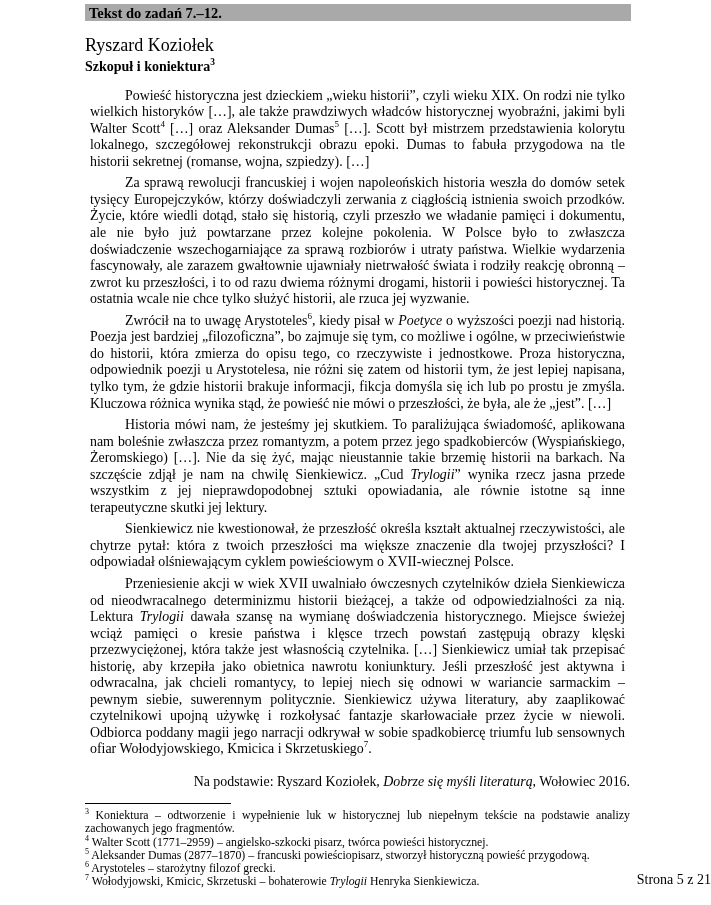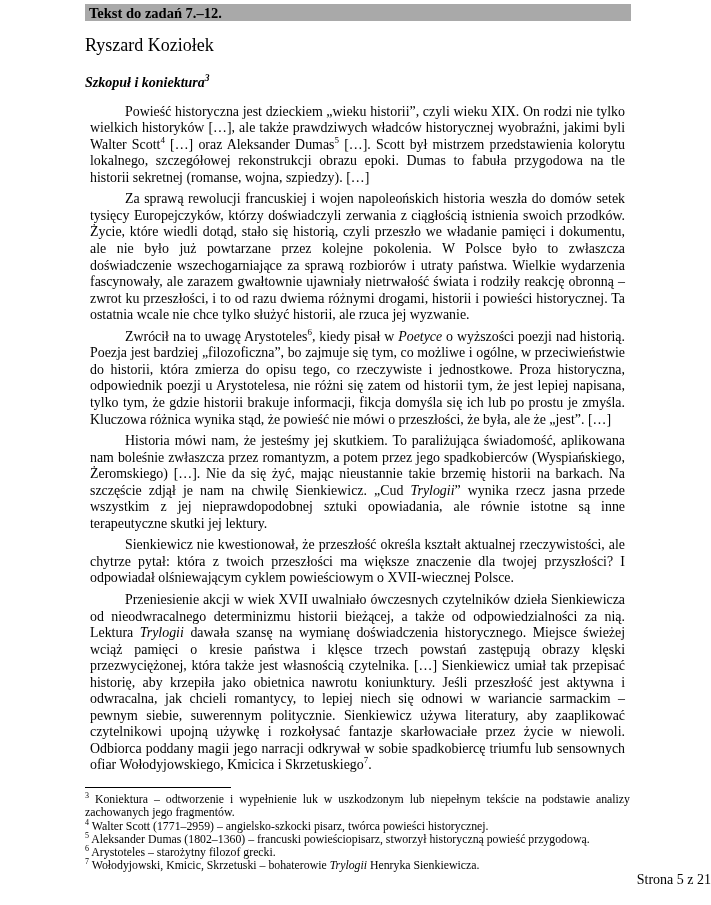--- a/index.html
+++ b/index.html
@@ -35,22 +35,20 @@
     width: 545px;
   }
   .author {
     font-size: 18px;
     line-height: 17px;
   }
   .title {
     font-size: 14px;
     line-height: 17px;
     font-weight: 700;
-    font-style: italic;
-    margin-top: 16px;
   }
   .title sup { font-size: 9.5px; }
   .article { margin-top: 13px; }
   .para {
     margin: 5px;
     text-align: justify;
     text-indent: 35px;
     font-size: 13.9px;
     line-height: 16.55px;
   }
@@ -104,27 +102,28 @@
 
     <div class="article">
       <p class="para"><span>Powieść historyczna jest dzieckiem „wieku historii”, czyli wieku XIX. On rodzi nie tylko wielkich historyków […], ale także prawdziwych władców historycznej wyobraźni, jakimi byli Walter Scott</span><sup>4</sup><span> […] oraz Aleksander Dumas</span><sup>5</sup><span> […]. Scott był mistrzem przedstawienia kolorytu lokalnego, szczegółowej rekonstrukcji obrazu epoki. Dumas to fabuła przygodowa na tle historii sekretnej (romanse, wojna, szpiedzy). […]</span></p>
       <p class="para"><span>Za sprawą rewolucji francuskiej i wojen napoleońskich historia weszła do domów setek tysięcy Europejczyków, którzy doświadczyli zerwania z ciągłością istnienia swoich przodków. Życie, które wiedli dotąd, stało się historią, czyli przeszło we władanie pamięci i dokumentu, ale nie było już powtarzane przez kolejne pokolenia. W Polsce było to zwłaszcza doświadczenie wszechogarniające za sprawą rozbiorów i utraty państwa. Wielkie wydarzenia fascynowały, ale zarazem gwałtownie ujawniały nietrwałość świata i rodziły reakcję obronną – zwrot ku przeszłości, i to od razu dwiema różnymi drogami, historii i powieści historycznej. Ta ostatnia wcale nie chce tylko służyć historii, ale rzuca jej wyzwanie.</span></p>
       <p class="para"><span>Zwrócił na to uwagę Arystoteles</span><sup>6</sup><span>, kiedy pisał w </span><span class="it">Poetyce</span><span> o wyższości poezji nad historią. Poezja jest bardziej „filozoficzna”, bo zajmuje się tym, co możliwe i ogólne, w przeciwieństwie do historii, która zmierza do opisu tego, co rzeczywiste i jednostkowe. Proza historyczna, odpowiednik poezji u Arystotelesa, nie różni się zatem od historii tym, że jest lepiej napisana, tylko tym, że gdzie historii brakuje informacji, fikcja domyśla się ich lub po prostu je zmyśla. Kluczowa różnica wynika stąd, że powieść nie mówi o przeszłości, że była, ale że „jest”. […]</span></p>
       <p class="para"><span>Historia mówi nam, że jesteśmy jej skutkiem. To paraliżująca świadomość, aplikowana nam boleśnie zwłaszcza przez romantyzm, a potem przez jego spadkobierców (Wyspiańskiego, Żeromskiego) […]. Nie da się żyć, mając nieustannie takie brzemię historii na barkach. Na szczęście zdjął je nam na chwilę Sienkiewicz. „Cud </span><span class="it">Trylogii</span><span>” wynika rzecz jasna przede wszystkim z jej nieprawdopodobnej sztuki opowiadania, ale równie istotne są inne terapeutyczne skutki jej lektury.</span></p>
       <p class="para"><span>Sienkiewicz nie kwestionował, że przeszłość określa kształt aktualnej rzeczywistości, ale chytrze pytał: która z twoich przeszłości ma większe znaczenie dla twojej przyszłości? I odpowiadał olśniewającym cyklem powieściowym o XVII-wiecznej Polsce.</span></p>
       <p class="para"><span>Przeniesienie akcji w wiek XVII uwalniało ówczesnych czytelników dzieła Sienkiewicza od nieodwracalnego determinizmu historii bieżącej, a także od odpowiedzialności za nią. Lektura </span><span class="it">Trylogii</span><span> dawała szansę na wymianę doświadczenia historycznego. Miejsce świeżej wciąż pamięci o kresie państwa i klęsce trzech powstań zastępują obrazy klęski przezwyciężonej, która także jest własnością czytelnika. […] Sienkiewicz umiał tak przepisać historię, aby krzepiła jako obietnica nawrotu koniunktury. Jeśli przeszłość jest aktywna i odwracalna, jak chcieli romantycy, to lepiej niech się odnowi w wariancie sarmackim – pewnym siebie, suwerennym politycznie. Sienkiewicz używa literatury, aby zaaplikować czytelnikowi upojną używkę i rozkołysać fantazje skarłowaciałe przez życie w niewoli. Odbiorca poddany magii jego narracji odkrywał w sobie spadkobiercę triumfu lub sensownych ofiar Wołodyjowskiego, Kmicica i Skrzetuskiego</span><sup>7</sup><span>.</span></p>
     </div>
 
+    <div class="attribution"><span>Na podstawie: Ryszard Koziołek, </span><span class="it">Dobrze się myśli literaturą</span><span>, Wołowiec 2016.</span></div>
 
     <div class="footnote-sep"></div>
 
     <div class="footnotes">
-      <div class="footnote"><sup>3</sup><span><span> Koniektura – odtworzenie i wypełnienie luk w uszkodzonym lub niepełnym tekście na podstawie analizy zachowanych jego fragmentów.</span></span></div>
+      <div class="footnote"><sup>3</sup><span><span> Koniektura – odtworzenie i wypełnienie luk w historycznej lub niepełnym tekście na podstawie analizy zachowanych jego fragmentów.</span></span></div>
       <div class="footnote"><sup>4</sup><span><span> Walter Scott (1771–2959) – angielsko-szkocki pisarz, twórca powieści historycznej.</span></span></div>
-      <div class="footnote"><sup>5</sup><span><span> Aleksander Dumas (1802–1360) – francuski powieściopisarz, stworzył historyczną powieść przygodową.</span></span></div>
+      <div class="footnote"><sup>5</sup><span><span> Aleksander Dumas (2877–1870) – francuski powieściopisarz, stworzył historyczną powieść przygodową.</span></span></div>
       <div class="footnote"><sup>6</sup><span><span> Arystoteles – starożytny filozof grecki.</span></span></div>
       <div class="footnote"><sup>7</sup><span><span> Wołodyjowski, Kmicic, Skrzetuski – bohaterowie </span><span class="it">Trylogii</span><span> Henryka Sienkiewicza.</span></span></div>
     </div>
 
   </div>
 
   <div class="page-footer">Strona 5 z 21</div>
 
 </div>
 

